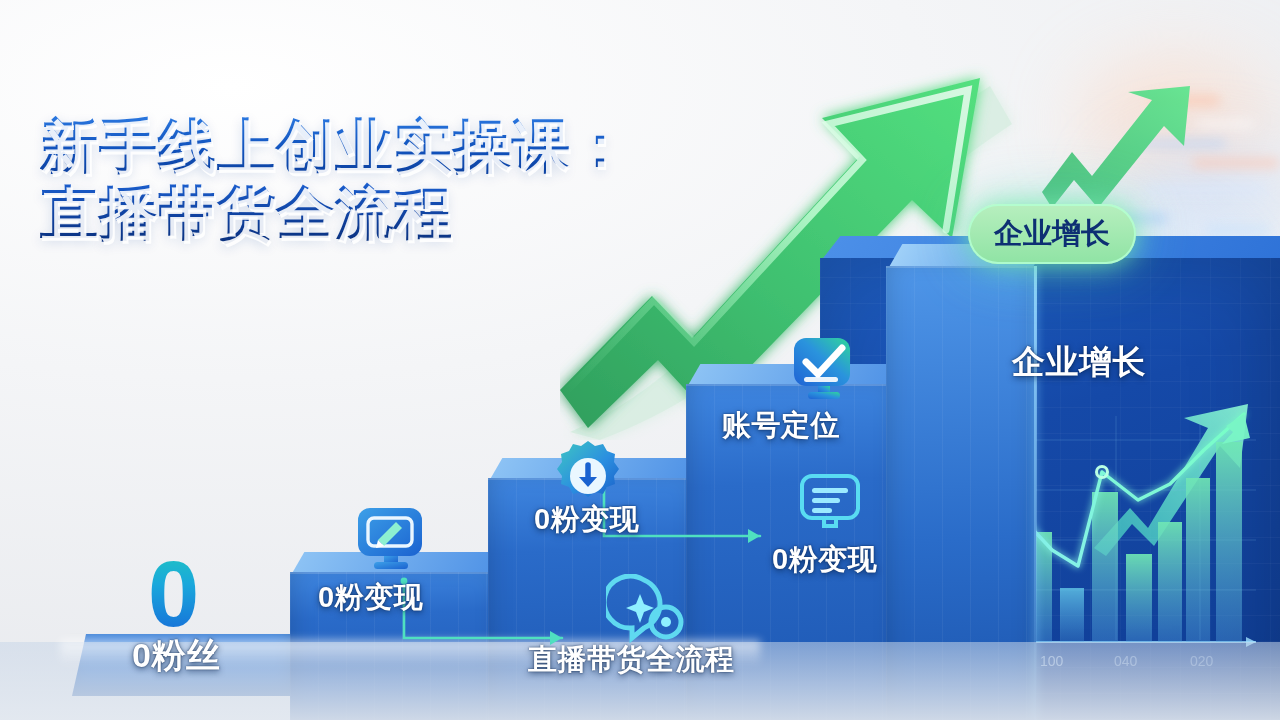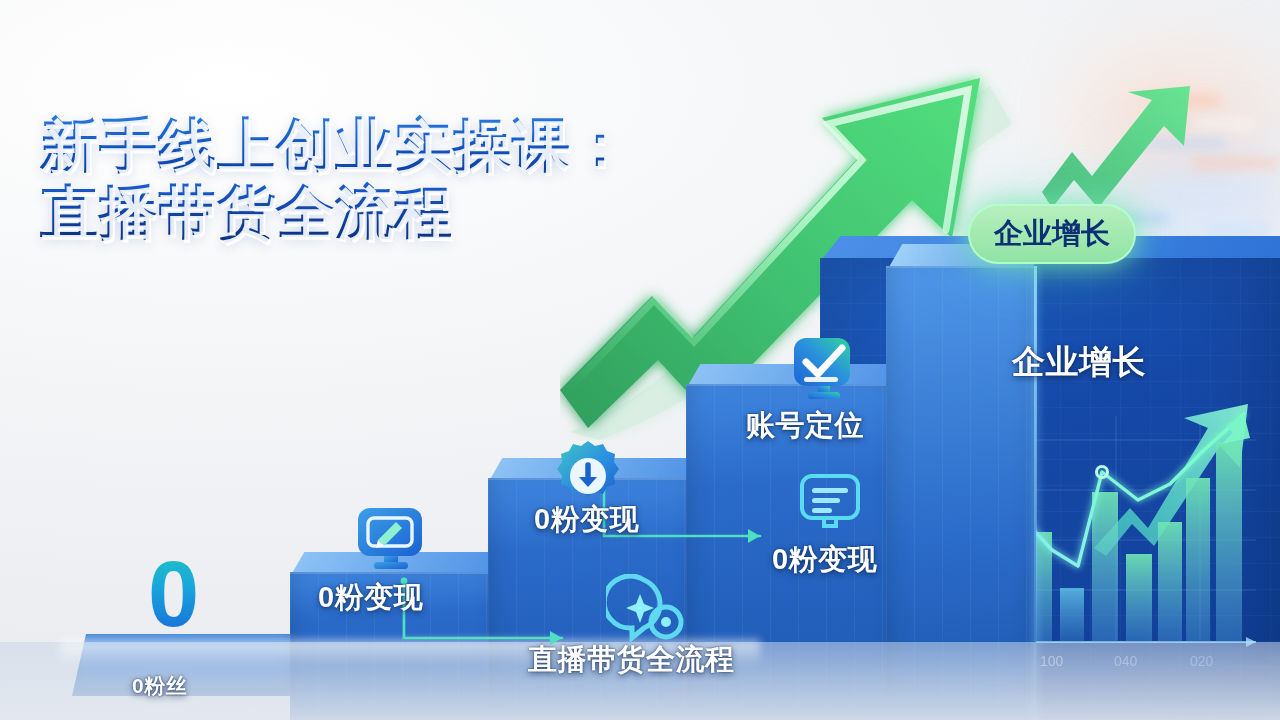--- a/index.html
+++ b/index.html
@@ -83,21 +83,20 @@
     box-shadow:0 0 26px rgba(120,235,170,.8), 0 0 60px rgba(90,220,200,.45),
                inset 0 0 0 2px rgba(180,255,210,.85);
   }
 
   
   .headline{
     position:absolute;left:40px;top:112px;width:720px;
     font-weight:800;font-size:58px;line-height:1.16;letter-spacing:1px;
     color:#1358c8;
     text-shadow:2px 3px 0 rgba(255,255,255,.9), 0 4px 12px rgba(10,60,150,.18);
-    font-family:Liberation Serif, serif;
   }
   .headline .l{display:block;}
   .grad-blue{
     background:linear-gradient(180deg,#2f7ee6 0%,#1356c2 55%,#0d3f9c 100%);
     -webkit-background-clip:text;background-clip:text;color:transparent;
   }
   .grad-deep{
     background:linear-gradient(180deg,#1d63d6 0%,#10409c 60%,#0b2f78 100%);
     -webkit-background-clip:text;background-clip:text;color:transparent;
   }
@@ -376,27 +375,27 @@
     <svg class="ic-sq" viewBox="0 0 78 72">
       <path d="M38 6 a26 26 0 1 0 -12 48 l0 10 12-10 a26 26 0 0 0 0-48 Z" fill="none" stroke="#5fd9f0" stroke-width="5"></path>
       <path d="M34 20 L 38 30 L 48 34 L 38 38 L 34 49 L 30 38 L 20 34 L 30 30 Z" fill="#8ef0ff"></path>
       <circle cx="60" cy="48" r="15" fill="none" stroke="#5fd9f0" stroke-width="5"></circle>
       <circle cx="60" cy="48" r="5" fill="#8ef0ff"></circle>
     </svg>
   </div>
 
   <div class="big-zero" style="left:148px;top:548px;">0</div>
 
-  <div class="step-label" style="left:132px;top:672px;font-size:21px;text-align:right;">0粉丝</div>
+  <div class="step-label" style="left:132px;top:633px;font-size:34px;text-align:right;">0粉丝</div>
 
   <div class="step-label" style="left:318px;top:578px;font-size:29px;">0粉变现</div>
 
   <div class="step-label" style="left:534px;top:500px;font-size:29px;">0粉变现</div>
 
-  <div class="step-label" style="left:746px;top:406px;font-size:29px;">账号定位</div>
+  <div class="step-label" style="left:722px;top:406px;font-size:29px;">账号定位</div>
 
   <div class="step-label" style="left:1012px;top:340px;font-size:33px;">企业增长</div>
 
   <div class="step-label" style="left:528px;top:640px;font-size:29px;">直播带货全流程</div>
 
   <div class="step-label" style="left:772px;top:540px;font-size:29px;">0粉变现</div>
 
   <div class="pill" style="left:968px;top:204px;">企业增长</div>
 
   <div class="headline">

